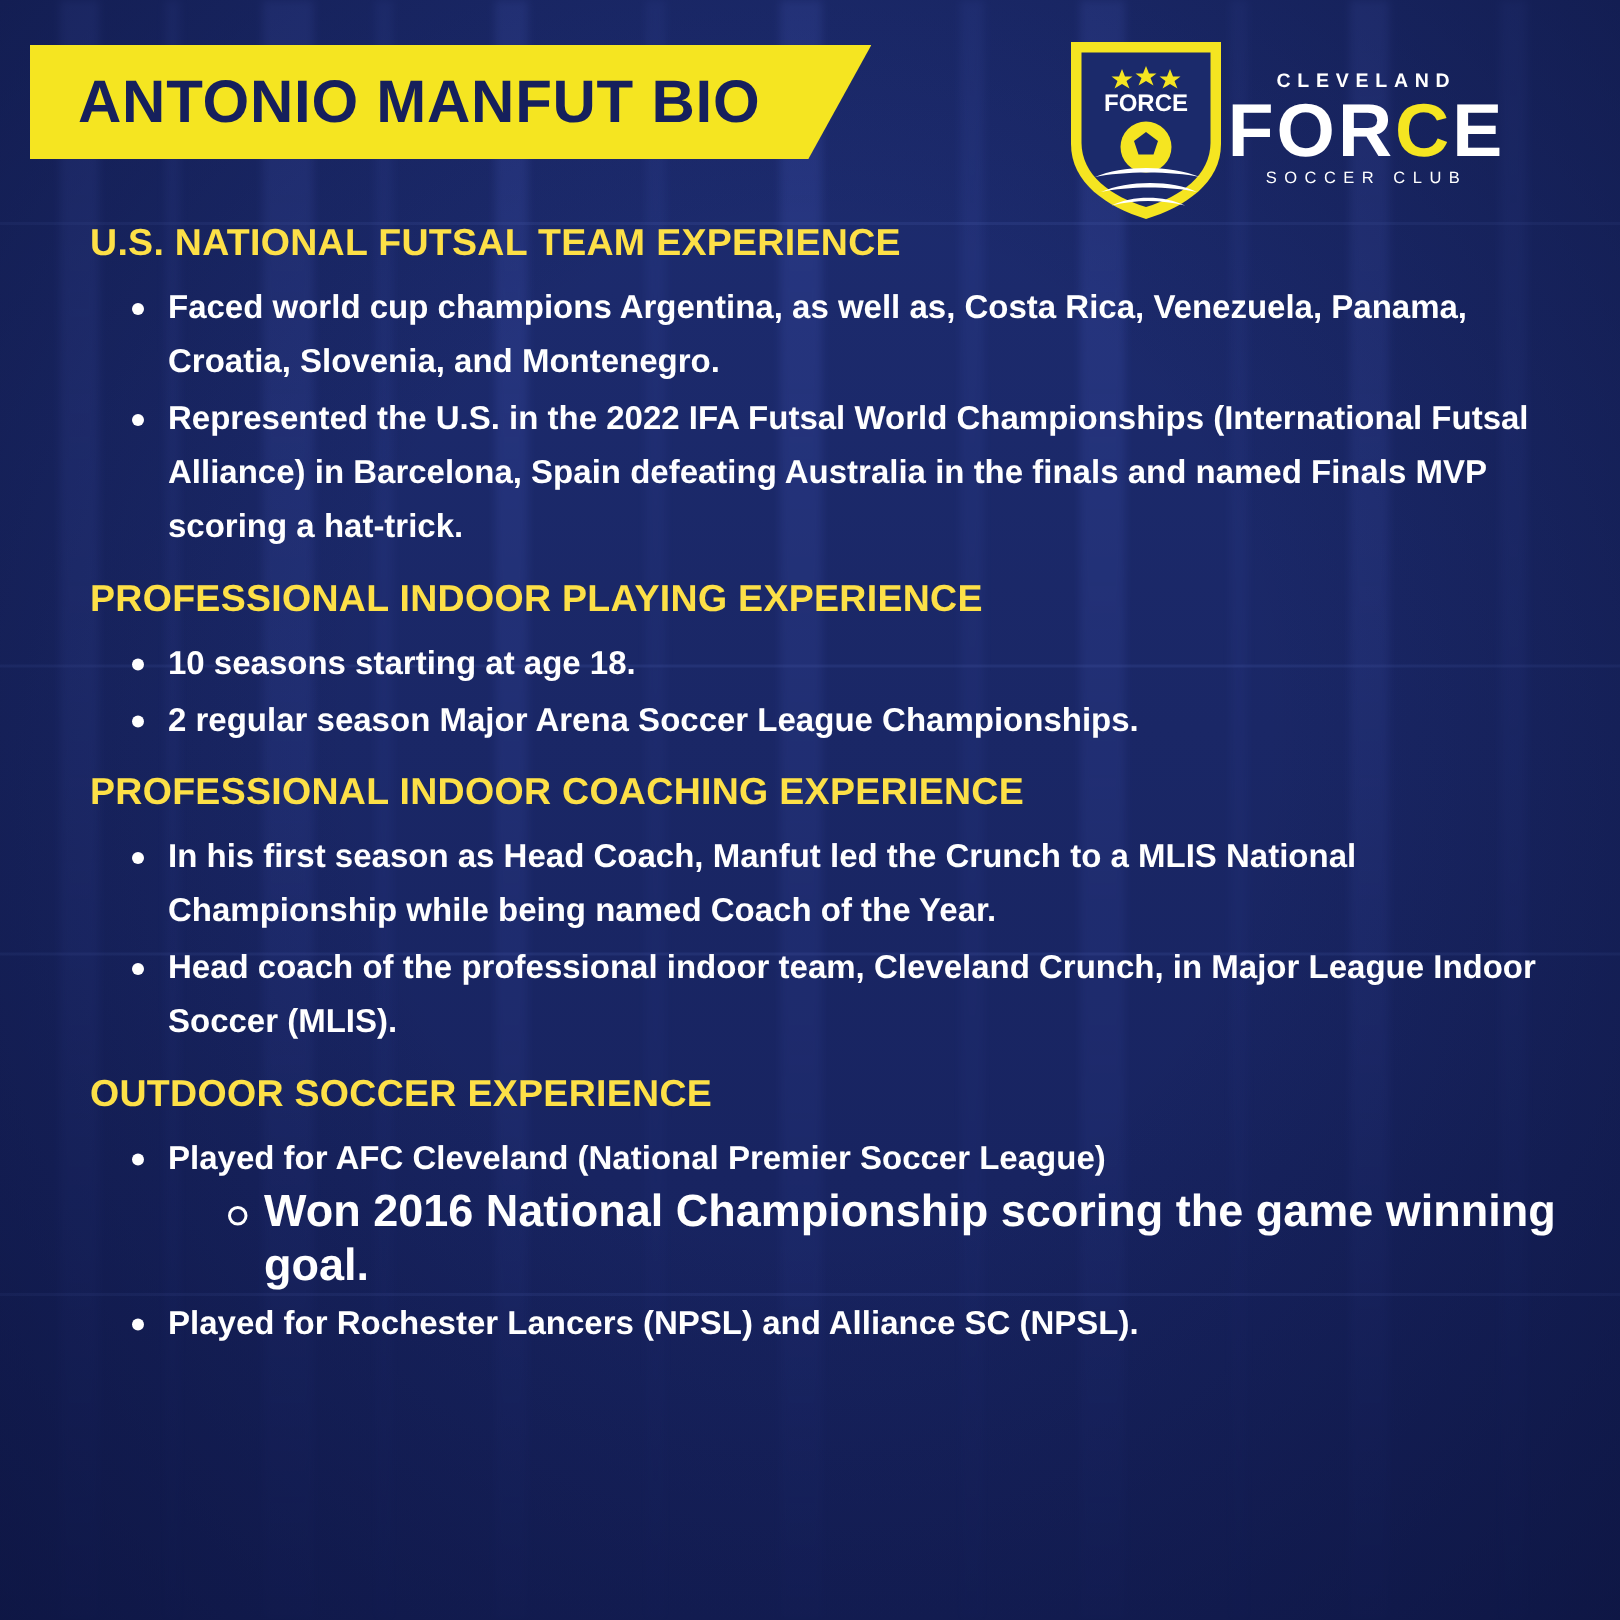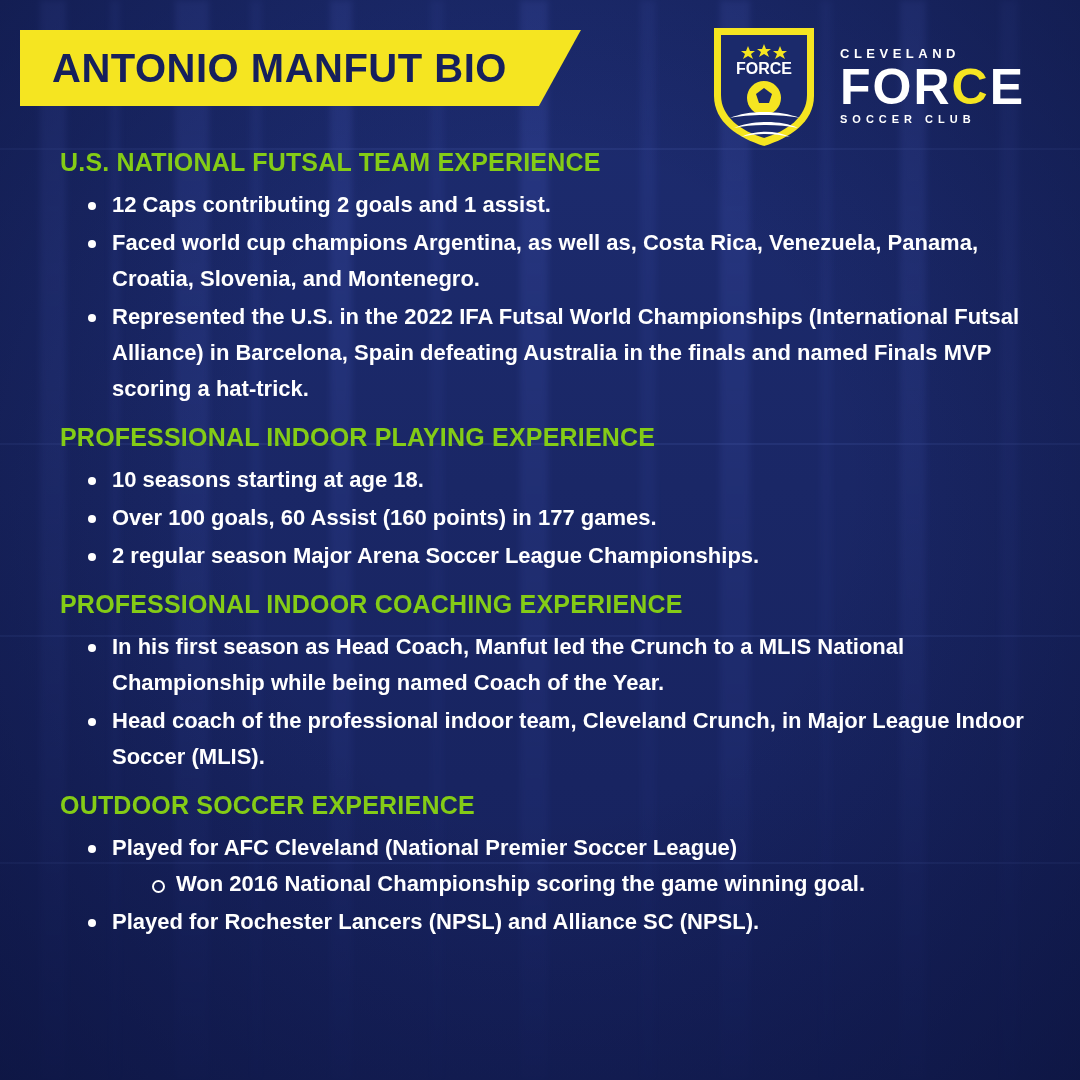--- a/index.html
+++ b/index.html
@@ -86,54 +86,54 @@
   
   .crest {
     position: absolute;
     left: 690px;
     top: 4px;
     width: 108px;
     height: 126px;
   }
   .wordmark {
     position: absolute;
-    left: 820px;
+    left: 791px;
     top: 28px;
     width: 200px;
-    text-align: left;
+    text-align: center;
     color: #ffffff;
   }
   .wm-top {
     font-size: 13px;
     letter-spacing: 4.5px;
     font-weight: 700;
   }
   .wm-mid {
     font-size: 50px;
     line-height: 52px;
     font-weight: 800;
     letter-spacing: 2px;
   }
   .wm-mid .c-yellow { color: #f5e521; }
   .wm-bot {
     font-size: 11px;
     letter-spacing: 5px;
-    font-weight: 700;
+    font-weight: 400;
   }
 
   
   .content {
     position: relative;
     padding: 10px 22px 0 22px;
   }
 
   .section { margin-bottom: 16px; }
 
   .section h2 {
-    color: #84cc16;
+    color: #fde047;
     font-size: 25px;
     font-weight: 800;
     letter-spacing: .2px;
     margin: 0 0 10px 18px;
   }
 
   ul.bullets {
     list-style: none;
     margin: 0 0 0 40px;
   }
@@ -156,21 +156,21 @@
     border-radius: 50%;
     background: #ffffff;
   }
   ul.sub {
     list-style: none;
     margin: 0 0 0 34px;
   }
   ul.sub > li {
     position: relative;
     color: #ffffff;
-    font-size: 22px;
+    font-size: 30px;
     font-weight: 700;
     line-height: 36px;
     padding-left: 30px;
   }
   ul.sub > li::before {
     content: "";
     position: absolute;
     left: 6px;
     top: 14px;
     width: 9px;
@@ -237,31 +237,29 @@
       <div class="wm-bot">SOCCER CLUB</div>
     </div>
 
   </div>
 
   <div class="content">
 
     <div class="section">
       <h2>U.S. NATIONAL FUTSAL TEAM EXPERIENCE</h2>
       <ul class="bullets">
-        <li>12 Caps contributing 2 goals and 1 assist.</li>
         <li>Faced world cup champions Argentina, as well as, Costa Rica, Venezuela, Panama, Croatia, Slovenia, and Montenegro.</li>
         <li>Represented the U.S. in the 2022 IFA Futsal World Championships (International Futsal Alliance) in Barcelona, Spain defeating Australia in the finals and named Finals MVP scoring a hat-trick.</li>
       </ul>
     </div>
 
     <div class="section">
       <h2>PROFESSIONAL INDOOR PLAYING EXPERIENCE</h2>
       <ul class="bullets">
         <li>10 seasons starting at age 18.</li>
-        <li>Over 100 goals, 60 Assist (160 points) in 177 games.</li>
         <li>2 regular season Major Arena Soccer League Championships.</li>
       </ul>
     </div>
 
     <div class="section">
       <h2>PROFESSIONAL INDOOR COACHING EXPERIENCE</h2>
       <ul class="bullets">
         <li>In his first season as Head Coach, Manfut led the Crunch to a MLIS National Championship while being named Coach of the Year.</li>
         <li>Head coach of the professional indoor team, Cleveland Crunch, in Major League Indoor Soccer (MLIS).</li>
       </ul>

